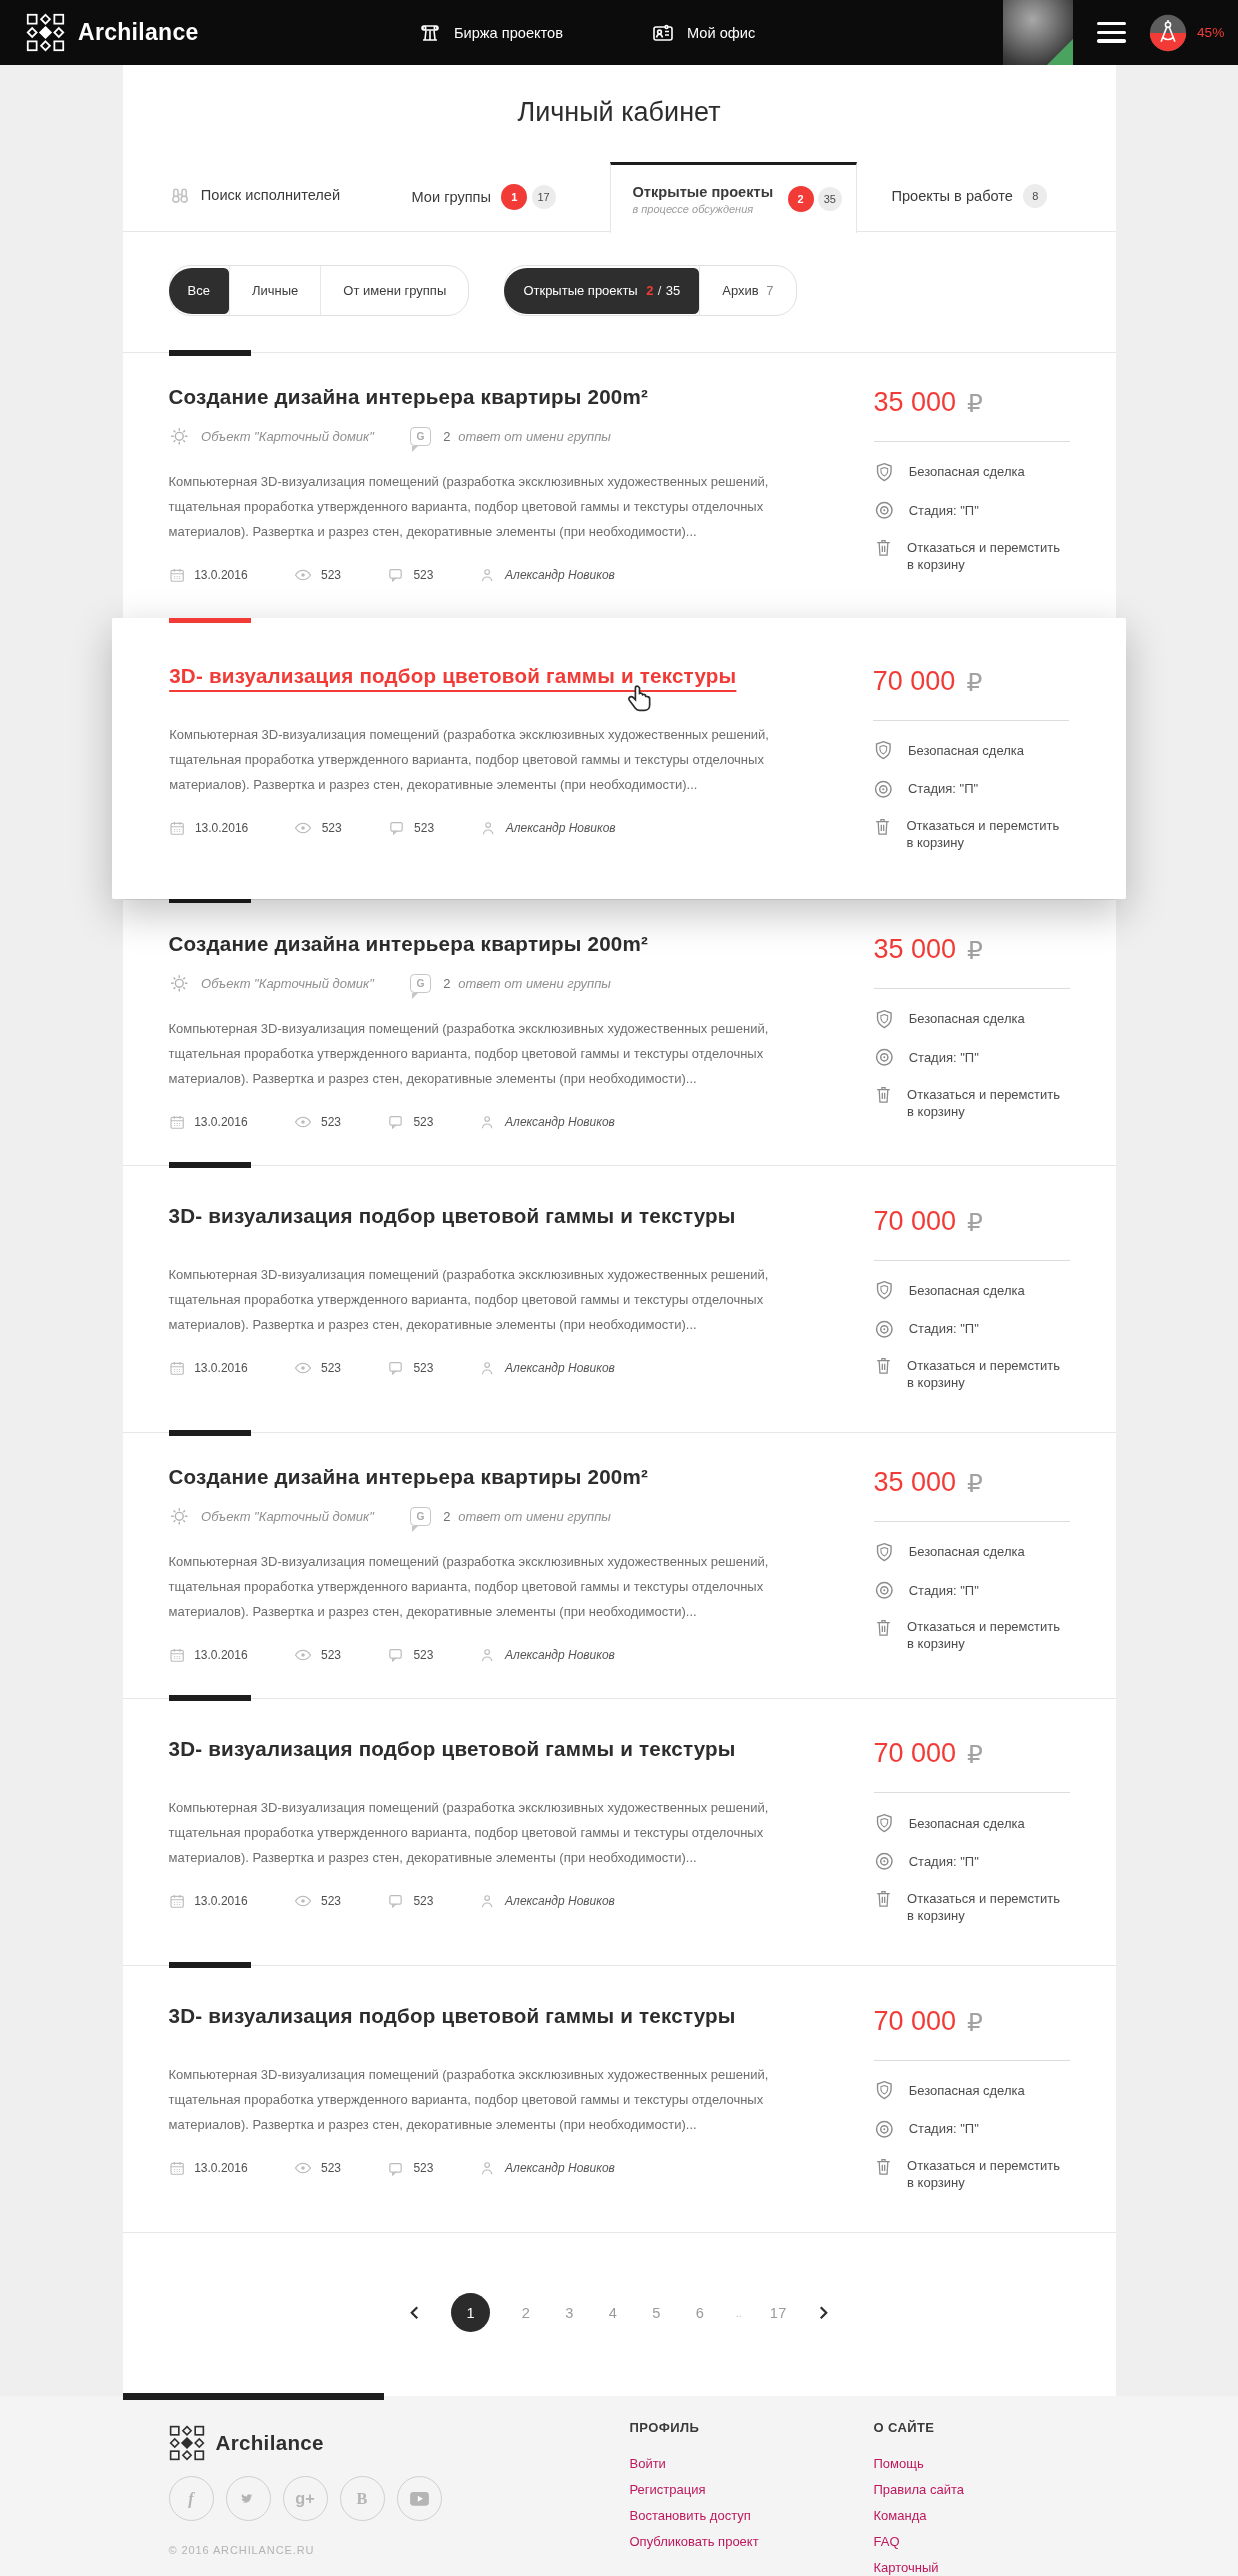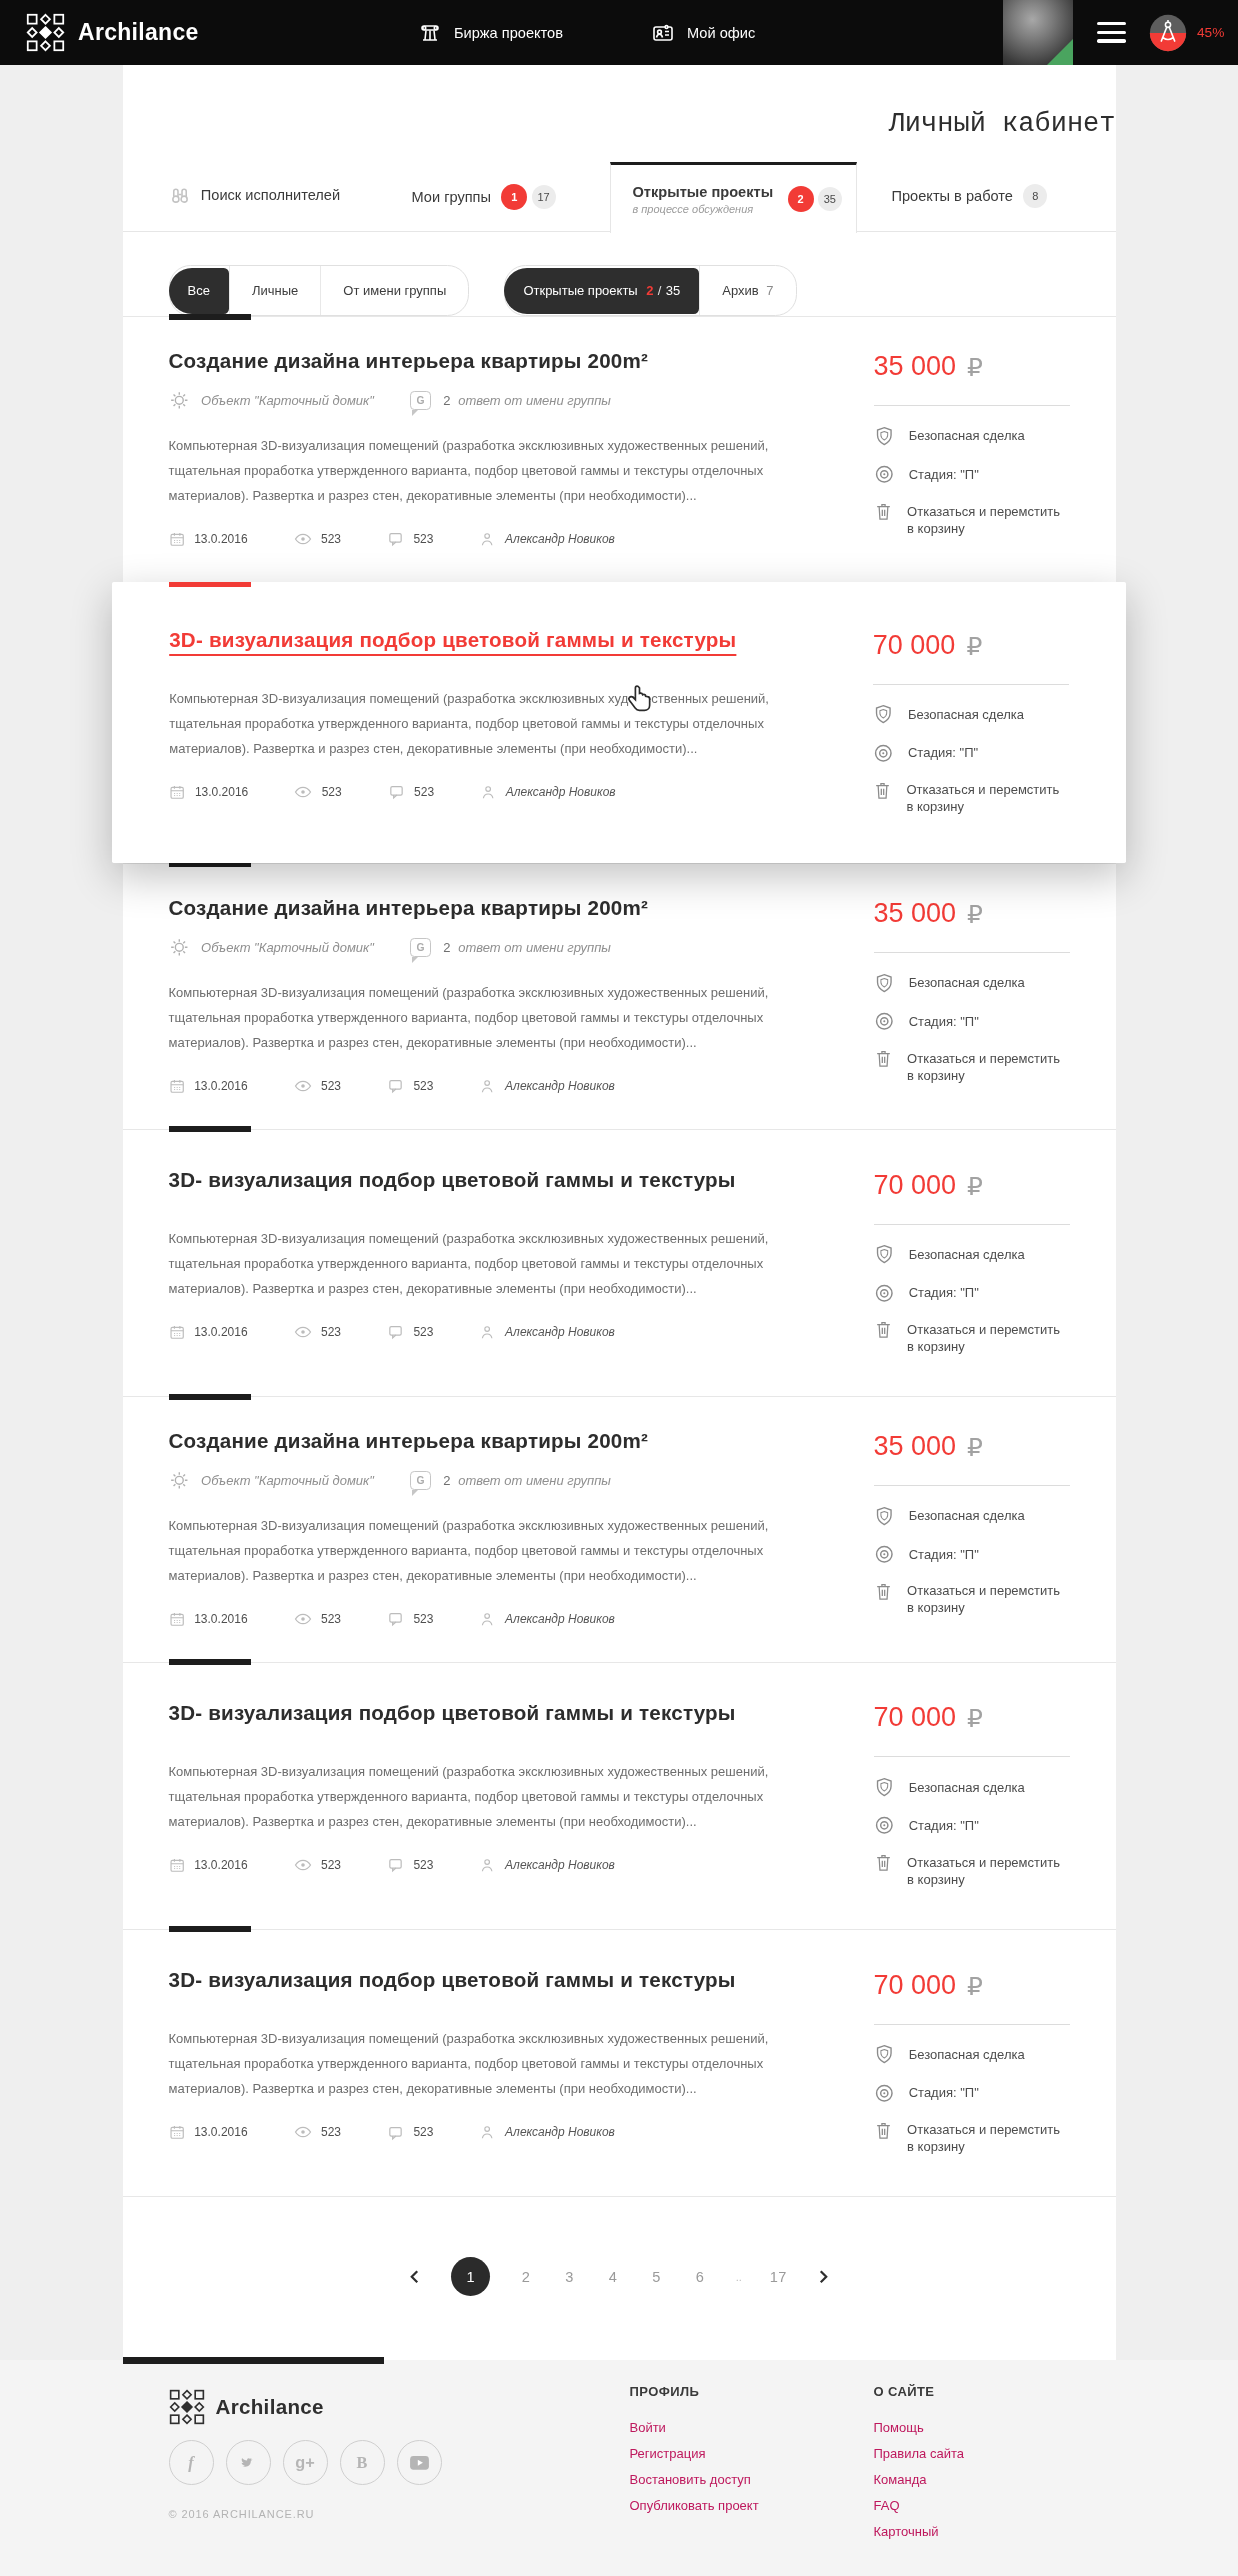--- a/index.html
+++ b/index.html
@@ -18,21 +18,21 @@
       radial-gradient(circle at 42% 30%,#a8a8a8 0%,#7c7c7c 32%,#3c3c3c 75%,#232323 100%);overflow:hidden;cursor:pointer}
   .avatar:after{content:"";position:absolute;right:0;bottom:0;width:0;height:0;
       border-left:26px solid transparent;border-bottom:26px solid #4aa45f}
   .hamburger{position:absolute;left:1097px;top:22px;width:29px;height:20.6px;display:flex;flex-direction:column;justify-content:space-between;cursor:pointer}
   .hamburger span{display:block;height:3.4px;border-radius:1.7px;background:#fff}
   .progress-badge{position:absolute;left:1149px;top:13.7px;cursor:pointer}
   .progress-pct{position:absolute;left:1197px;top:25px;font-size:13.7px;font-weight:normal;color:#f23b36}
 
   
   .container{width:993px;margin:0 auto;background:#fff;min-height:2285px;position:relative}
-  h1.page-title{font-family:Liberation Mono, monospace;font-weight:400;font-size:27px;color:#2d2d2d;text-align:right;padding-top:44px;height:94px}
+  h1.page-title{font-family:Liberation Sans, sans-serif;font-weight:400;font-size:27px;color:#2d2d2d;text-align:center;padding-top:32px;height:94px}
 
   
   .tabs{position:relative;height:70px;border-bottom:0.9px solid #e6e6e6;margin-top:3.4px}
   .tab{position:absolute;display:flex;align-items:center;gap:10.3px;font-size:14.6px;color:#3a3a3a;cursor:pointer}
   .tab.t1{left:46px;top:21.5px}
   .tab.t2{left:289px;top:21.5px}
   .tab.t4{left:769px;top:21.5px}
   .tab.t3{left:487px;top:0;width:247px;height:71px;background:#fff;border:0.9px solid #e6e6e6;border-top:3.4px solid #1d1d1d;border-bottom:none;padding:0 13.7px 0 22px;justify-content:space-between}
   .tab.t3 .lbl{font-weight:bold}
   .tab .sub{font-size:11px;font-style:italic;color:#9b9b9b;margin-top:3.4px;font-weight:normal}
@@ -46,21 +46,21 @@
   .filters{display:flex;gap:35px;margin:33px 0 0 46px}
   .pill{display:flex;align-items:center;border:0.9px solid #e0e0e0;border-radius:21.5px;height:51px;background:#fff}
   .seg{display:flex;align-items:center;height:100%;padding:0 22px;font-size:13px;color:#3c3c3c;border-left:0.9px solid #e8e8e8;cursor:pointer;white-space:nowrap}
   .seg:first-child{border-left:none}
   .seg.dark{background:#2e2e2e;color:#fff;height:46px;border-radius:23px 5.2px 5.2px 23px;margin-left:-0.9px;border-left:none;padding:0 19px}
   .seg .cnt-red{color:#f23b36;font-weight:bold;margin-left:8.6px}
   .seg .cnt-sep{margin:0 4.3px;opacity:.85}
   .seg .cnt-gray{color:#8a8a8a;margin-left:7.7px}
 
   
-  .cards{}
+  .cards{margin-top:36px}
   .card{position:relative;padding:0 46px}
   .card .sep{position:absolute;top:0;left:0;right:0;height:0.9px;background:#e7e7e7}
   .card .dash{position:absolute;top:-2.6px;left:46px;width:82px;height:6px;background:#1d1d1d}
   .card-inner{display:flex;padding:33px 0 34px}
   .card.no-meta .card-inner{padding:39px 0 41px}
   .card-left{width:670px}
   .card-title{font-size:20.6px;font-weight:bold;color:#2d2d2d;letter-spacing:0.2px;cursor:pointer;display:inline-block}
   .meta-row{display:flex;align-items:center;margin-top:17px;font-size:13px;color:#8f8f8f;height:20.6px}
   .meta-object{font-style:italic;margin-left:12px}
   .bubble-g{position:relative;width:21.5px;height:19px;border:1.7px solid #c6c6c6;border-radius:4.3px;color:#ababab;font-weight:bold;font-size:10.3px;display:flex;align-items:center;justify-content:center;margin-left:36px;flex:none}

